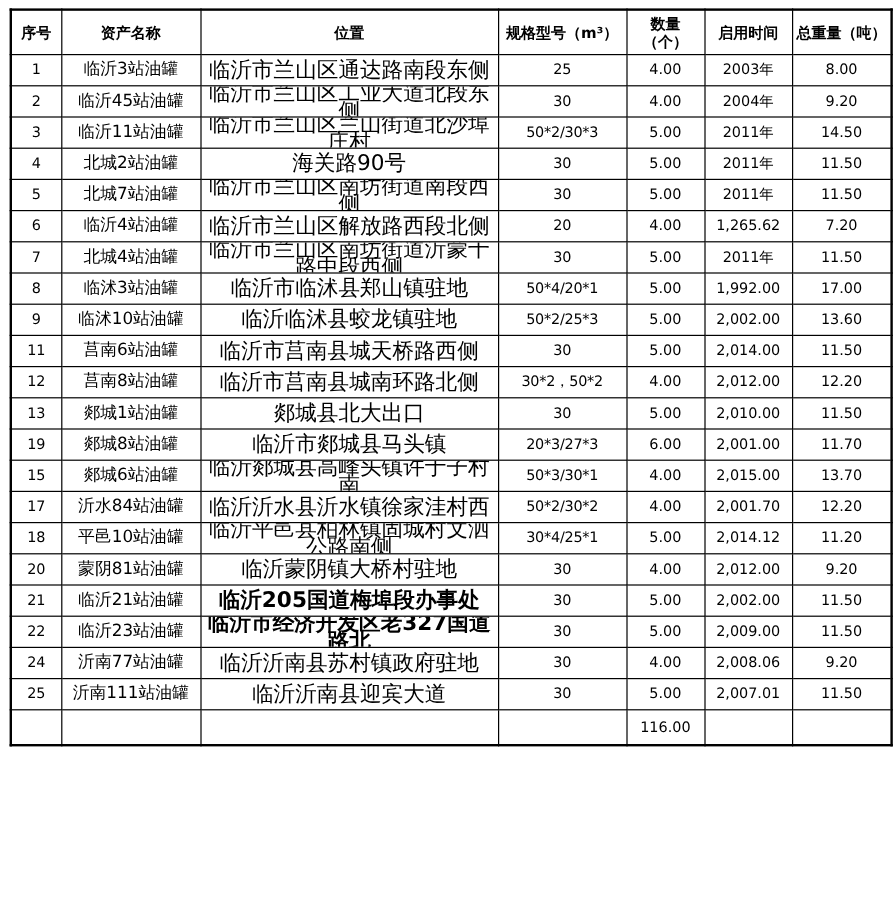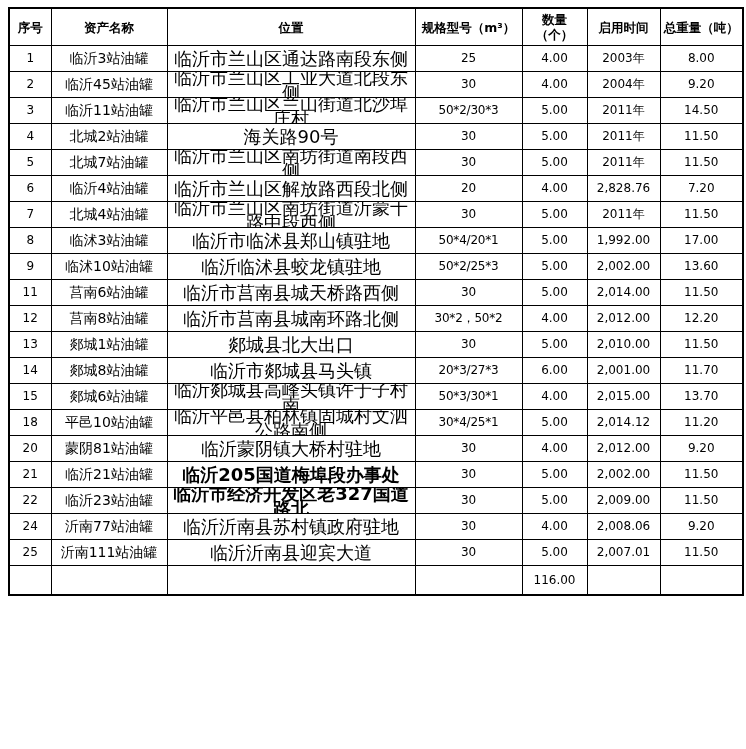--- a/index.html
+++ b/index.html
@@ -211,21 +211,21 @@
           <td class="col-location">
             <div class="cell">临沂市兰山区解放路西段北侧</div>
           </td>
           <td class="col-spec">
             <div class="cell">20</div>
           </td>
           <td class="col-qty">
             <div class="cell">4.00</div>
           </td>
           <td class="col-start">
-            <div class="cell">2,828.76</div>
+            <div class="cell">1,265.62</div>
           </td>
           <td class="col-weight">
             <div class="cell">7.20</div>
           </td>
         </tr>
         <tr>
           <td class="col-index">
             <div class="cell">7</div>
           </td>
           <td class="col-name">
@@ -357,21 +357,21 @@
           </td>
           <td class="col-start">
             <div class="cell">2,010.00</div>
           </td>
           <td class="col-weight">
             <div class="cell">11.50</div>
           </td>
         </tr>
         <tr>
           <td class="col-index">
-            <div class="cell">14</div>
+            <div class="cell">19</div>
           </td>
           <td class="col-name">
             <div class="cell">郯城8站油罐</div>
           </td>
           <td class="col-location">
             <div class="cell">临沂市郯城县马头镇</div>
           </td>
           <td class="col-spec">
             <div class="cell">20*3/27*3</div>
           </td>
@@ -399,20 +399,43 @@
             <div class="cell">50*3/30*1</div>
           </td>
           <td class="col-qty">
             <div class="cell">4.00</div>
           </td>
           <td class="col-start">
             <div class="cell">2,015.00</div>
           </td>
           <td class="col-weight">
             <div class="cell">13.70</div>
+          </td>
+        </tr>
+        <tr>
+          <td class="col-index">
+            <div class="cell">17</div>
+          </td>
+          <td class="col-name">
+            <div class="cell">沂水84站油罐</div>
+          </td>
+          <td class="col-location">
+            <div class="cell">临沂沂水县沂水镇徐家洼村西</div>
+          </td>
+          <td class="col-spec">
+            <div class="cell">50*2/30*2</div>
+          </td>
+          <td class="col-qty">
+            <div class="cell">4.00</div>
+          </td>
+          <td class="col-start">
+            <div class="cell">2,001.70</div>
+          </td>
+          <td class="col-weight">
+            <div class="cell">12.20</div>
           </td>
         </tr>
         <tr>
           <td class="col-index">
             <div class="cell">18</div>
           </td>
           <td class="col-name">
             <div class="cell">平邑10站油罐</div>
           </td>
           <td class="col-location">

